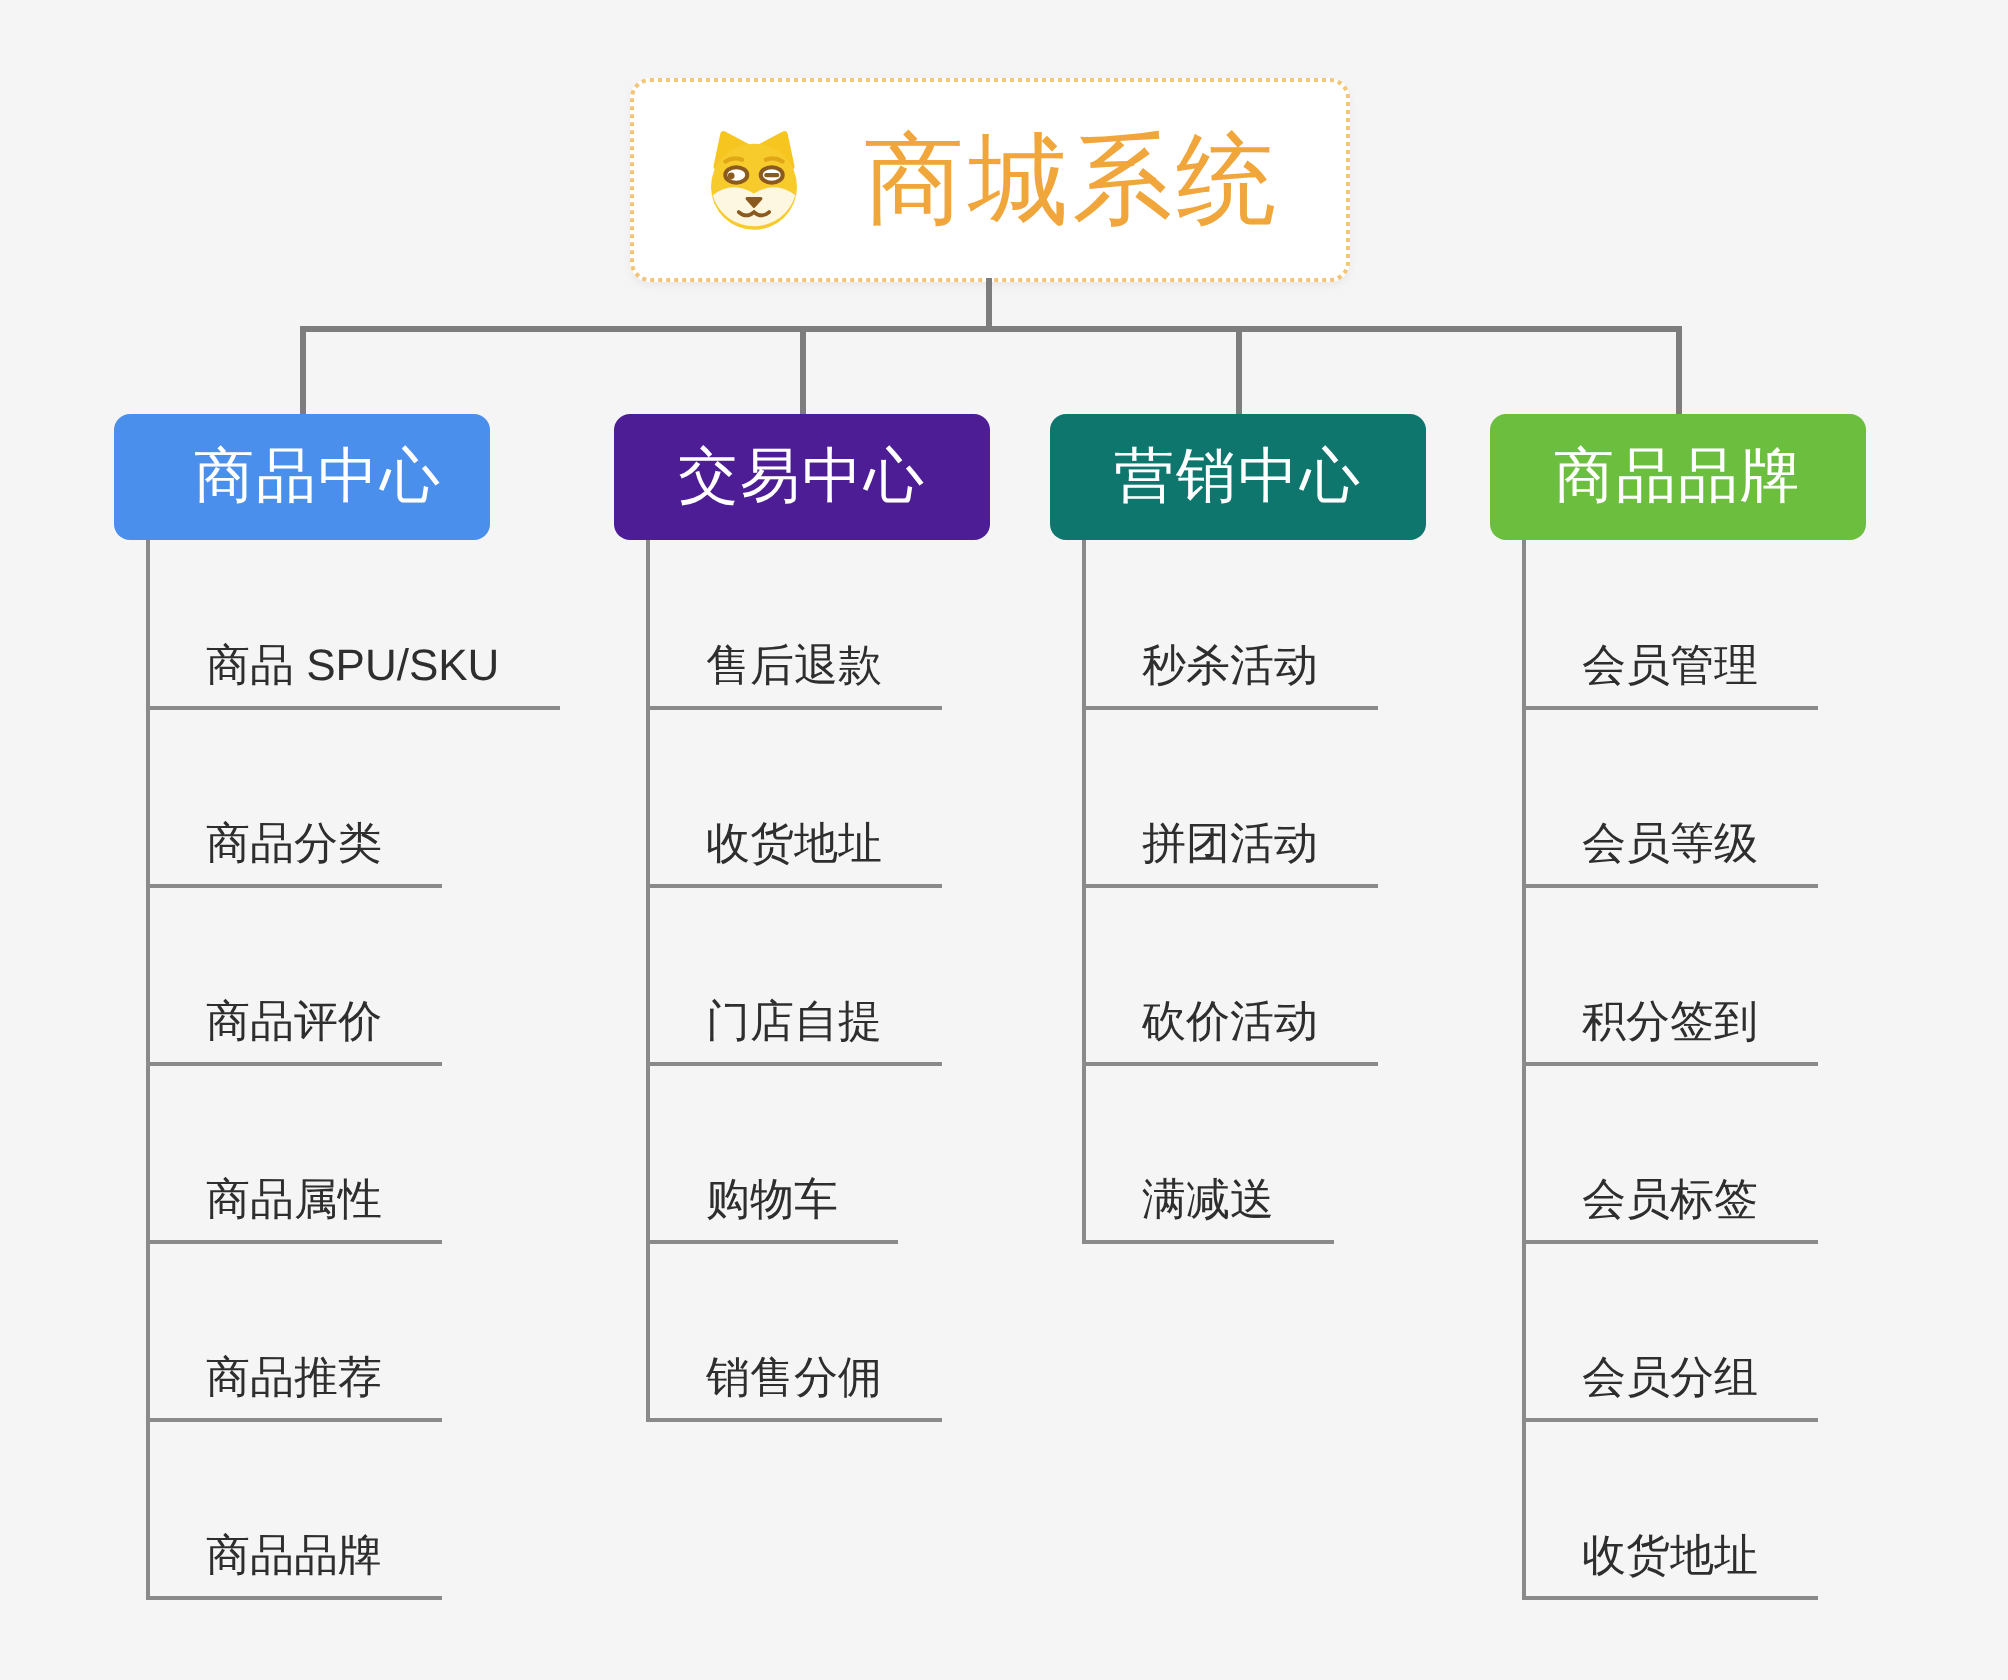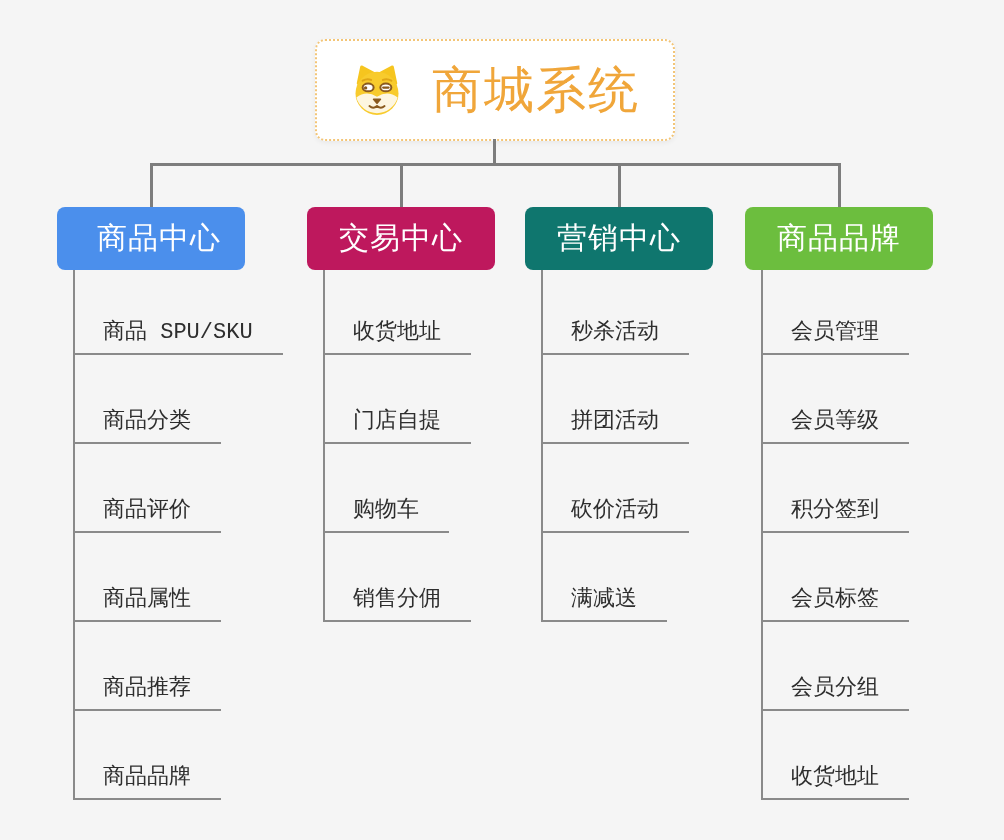--- a/index.html
+++ b/index.html
@@ -44,21 +44,20 @@
   .children { position: relative; width: max-content; }
   .children::before {
     content: ""; position: absolute; left: 16px; top: 0; bottom: 0;
     width: 2px; background: #8A8A8A;
   }
   .child {
     margin-left: 16px; height: 89px; box-sizing: border-box;
     display: flex; align-items: flex-end;
     width: fit-content;
     border-bottom: 2px solid #8A8A8A;
-    font-family: Liberation Mono, monospace;
   }
   .child:first-child { height: 85px; }
   .child-label {
     font-size: 22px; color: #2E2E2E; line-height: 1;
     padding: 0 30px 9px 30px; white-space: nowrap;
   }
 </style>
 </head>
 <body style="background: rgb(245, 245, 245);">
 
@@ -121,24 +120,27 @@
   </div>
           <div class="child">
     <span class="child-label">商品推荐</span>
   </div>
           <div class="child">
     <span class="child-label">商品品牌</span>
   </div>
         </div>
   </div>
       <div class="column" style="left: 307px;">
-    <div class="branch-box" style="background: #be185d;">
+    <div class="branch-box" style="background: #4c1d95;">
       <span>交易中心</span>
     </div>
     <div class="children">
+          <div class="child">
+    <span class="child-label">售后退款</span>
+  </div>
           <div class="child">
     <span class="child-label">收货地址</span>
   </div>
           <div class="child">
     <span class="child-label">门店自提</span>
   </div>
           <div class="child">
     <span class="child-label">购物车</span>
   </div>
           <div class="child">

